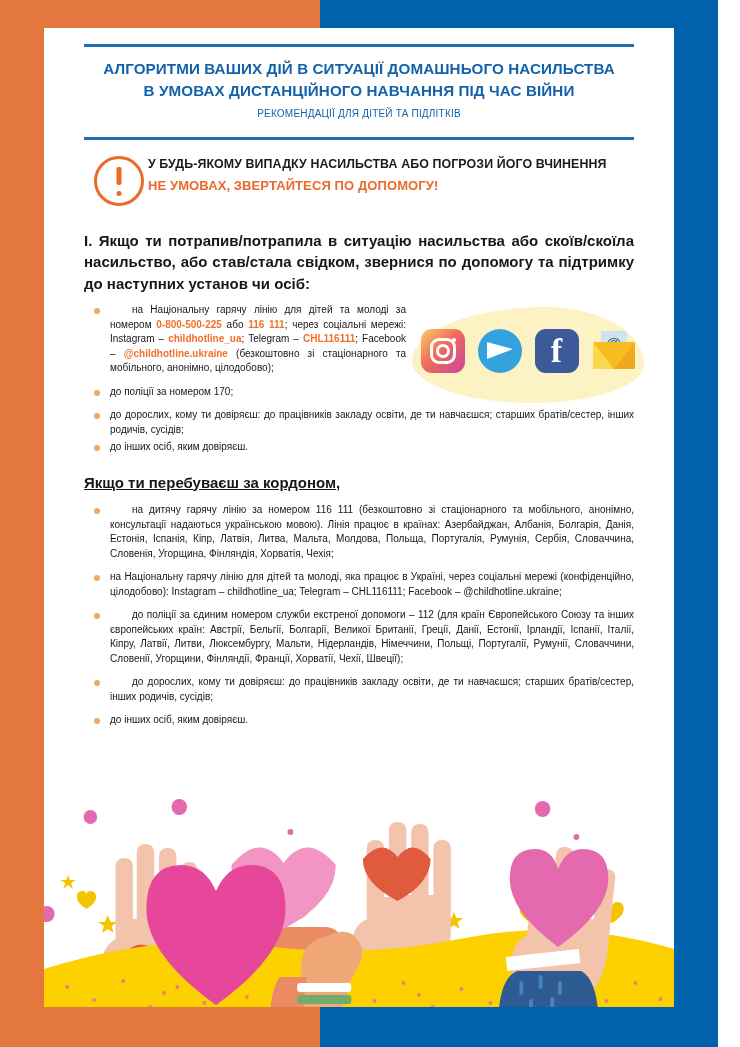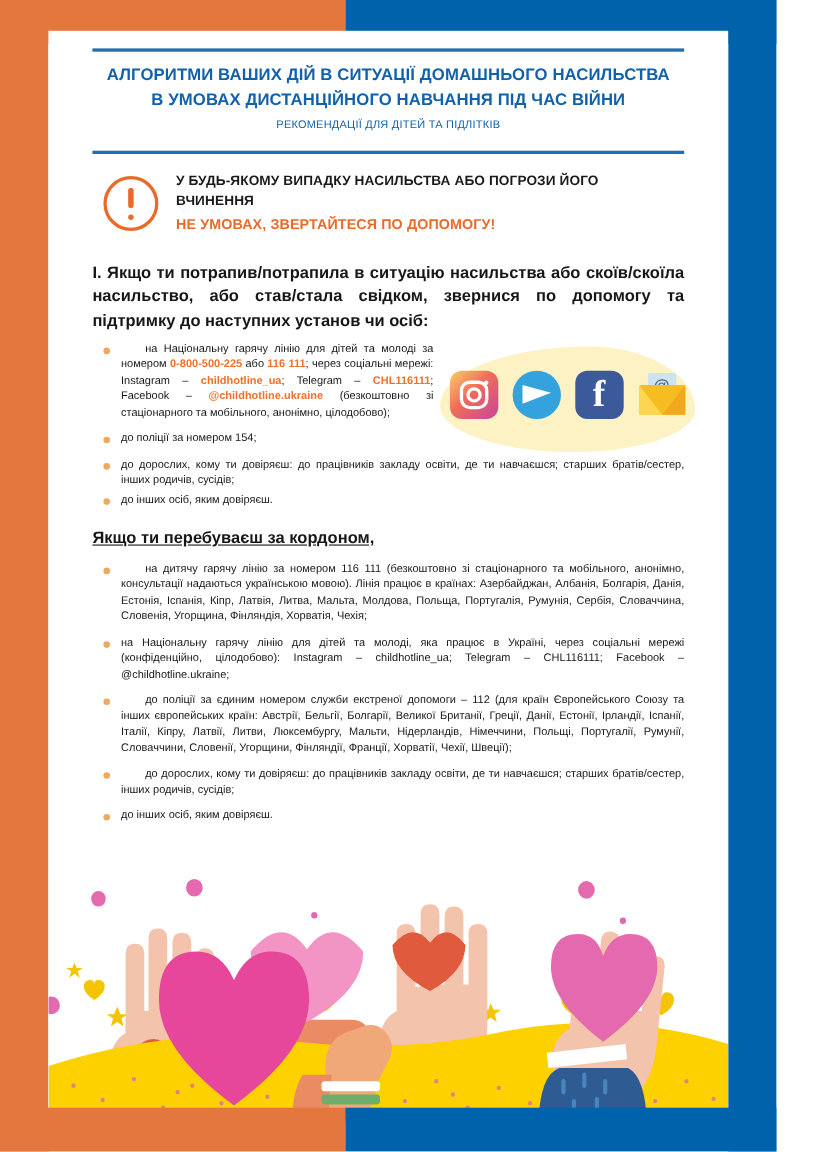--- a/index.html
+++ b/index.html
@@ -9,20 +9,21 @@
   }
   body {
     font-family: "Liberation Sans", sans-serif;
   }
   .page {
     position: relative;
     width: 706px;
     height: 1047px;
     overflow: hidden;
     background: #ffffff;
+    padding-left: 12px;
   }
 
   
   .bar {
     position: absolute;
     height: 40px;
     left: 0;
     right: 0;
   }
   .bar-top { top: 0; }
@@ -90,22 +91,22 @@
     color: #1262ab;
     font-weight: normal;
     font-size: 10px;
     letter-spacing: 0.2px;
     padding: 5px 0 8px;
   }
 
   
   .alert {
     display: flex;
-    align-items: center;
-    gap: 16px;
+    align-items: flex-start;
+    gap: 4px;
     padding: 16px 4px 6px 10px;
   }
   .alert-icon {
     flex: 0 0 auto;
     width: 44px;
     height: 44px;
     border: 3px solid #ea6a2a;
     border-radius: 50%;
     position: relative;
   }
@@ -350,21 +351,21 @@
           <div class="alert-l1">У БУДЬ-ЯКОМУ ВИПАДКУ НАСИЛЬСТВА АБО ПОГРОЗИ ЙОГО ВЧИНЕННЯ</div>
           <div class="alert-l2">НЕ УМОВАХ, ЗВЕРТАЙТЕСЯ ПО ДОПОМОГУ!</div>
         </div>
       </div>
 
       <div class="para bold para-intro">I. Якщо ти потрапив/потрапила в ситуацію насильства або скоїв/скоїла насильство, або став/стала свідком, звернися по допомогу та підтримку до наступних установ чи осіб:</div>
 
       <div class="first-block">
         <ul class="bullets">
           <li class="wrap-social"><span class="indent"></span><span>на Національну гарячу лінію для дітей та молоді за номером </span><span class="hl">0-800-500-225</span><span> або </span><span class="hl">116 111</span><span>; через соціальні мережі: Instagram – </span><span class="hl">childhotline_ua</span><span>; Telegram – </span><span class="hl">CHL116111</span><span>; Facebook – </span><span class="hl">@childhotline.ukraine</span><span> (безкоштовно зі стаціонарного та мобільного, анонімно, цілодобово);</span></li>
-          <li><span>до поліції за номером 154;</span></li>
+          <li><span>до поліції за номером 170;</span></li>
           <li><span>до дорослих, кому  ти довіряєш: до працівників закладу освіти, де ти навчаєшся; старших братів/сестер, інших родичів, сусідів;</span></li>
           <li class="tight"><span>до інших осіб, яким довіряєш.</span></li>
         </ul>
 
         <div class="social">
           <div class="blob"></div>
           <div class="icons">
             <div class="ic ic-instagram">
               <div class="sq"></div>
               <div class="ring"></div>

